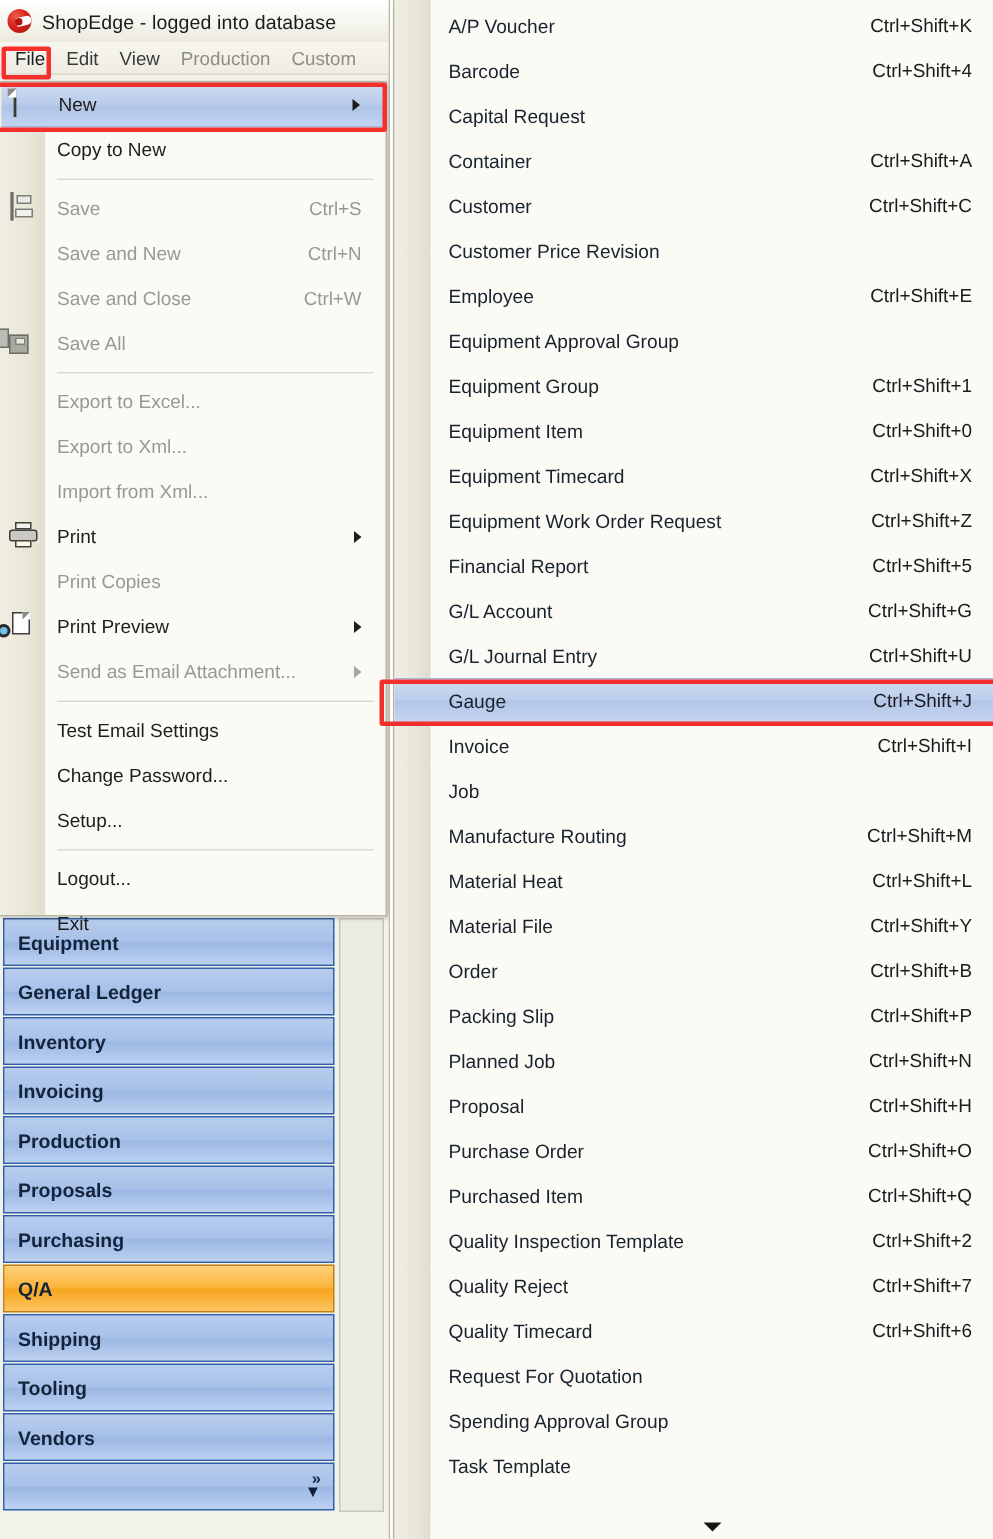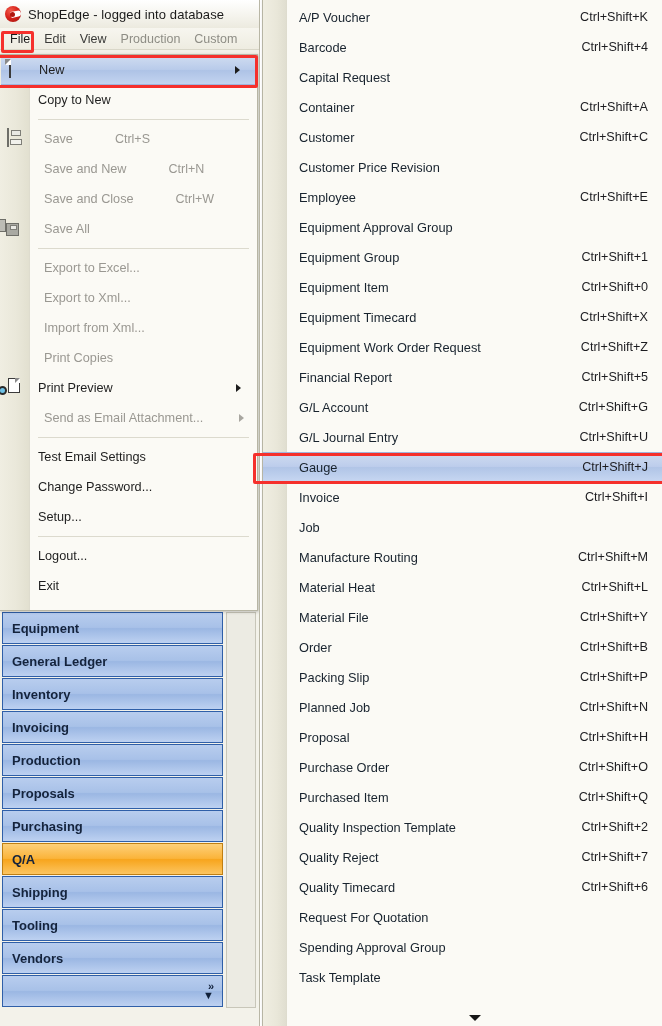--- a/index.html
+++ b/index.html
@@ -81,21 +81,21 @@
   .fm-list { position: relative; z-index: 2; }
   .fm-item {
     position: relative; height: 30px; display: flex; align-items: center;
     padding-left: 38px; padding-right: 10px; gap: 36px;
   }
   .fm-item .lbl { font-size: 12.7px; color: #1e1e1e; white-space: nowrap; }
   .fm-item .acc {
     margin-left: auto; font-size: 12.5px; color: #3c3c3c; white-space: nowrap;
     padding-right: 6px;
   }
-  .fm-item.disabled .lbl, .fm-item.disabled .acc { color: #9a9892; margin-left: 6px; }
+  .fm-item.disabled .lbl, .fm-item.disabled .acc { color: #9a9892; }
   .fm-item.selected {
     background: linear-gradient(to bottom,#cfdcf0 0%, #b9cbea 48%, #aec3e6 52%, #c3d4f0 100%);
     border-top: 1px solid #9fb5dd; border-bottom: 1px solid #9fb5dd;
     margin-left: 1px; margin-right: 1px;
   }
   .fm-item .arrow {
     margin-left: auto; width: 0; height: 0;
     border-left: 5px solid #1d1d1d; border-top: 4px solid transparent;
     border-bottom: 4px solid transparent; margin-right: 6px;
   }
@@ -269,20 +269,25 @@
           <div class="fm-sep"></div>
           <div class="fm-item disabled">
             <span class="lbl">Export to Excel...</span>
           </div>
           <div class="fm-item disabled">
             <span class="lbl">Export to Xml...</span>
           </div>
           <div class="fm-item disabled">
             <span class="lbl">Import from Xml...</span>
           </div>
+          <div class="fm-item">
+            <span class="fm-icon"><span class="ico-printer"><span class="top"></span><span class="body"></span><span class="out"></span></span></span>
+            <span class="lbl">Print</span>
+            <span class="arrow"></span>
+          </div>
           <div class="fm-item disabled">
             <span class="lbl">Print Copies</span>
           </div>
           <div class="fm-item">
             <span class="fm-icon"><span class="ico-preview"><span class="pg"></span><span class="mg"></span></span></span>
             <span class="lbl">Print Preview</span>
             <span class="arrow"></span>
           </div>
           <div class="fm-item disabled">
             <span class="lbl">Send as Email Attachment...</span>

